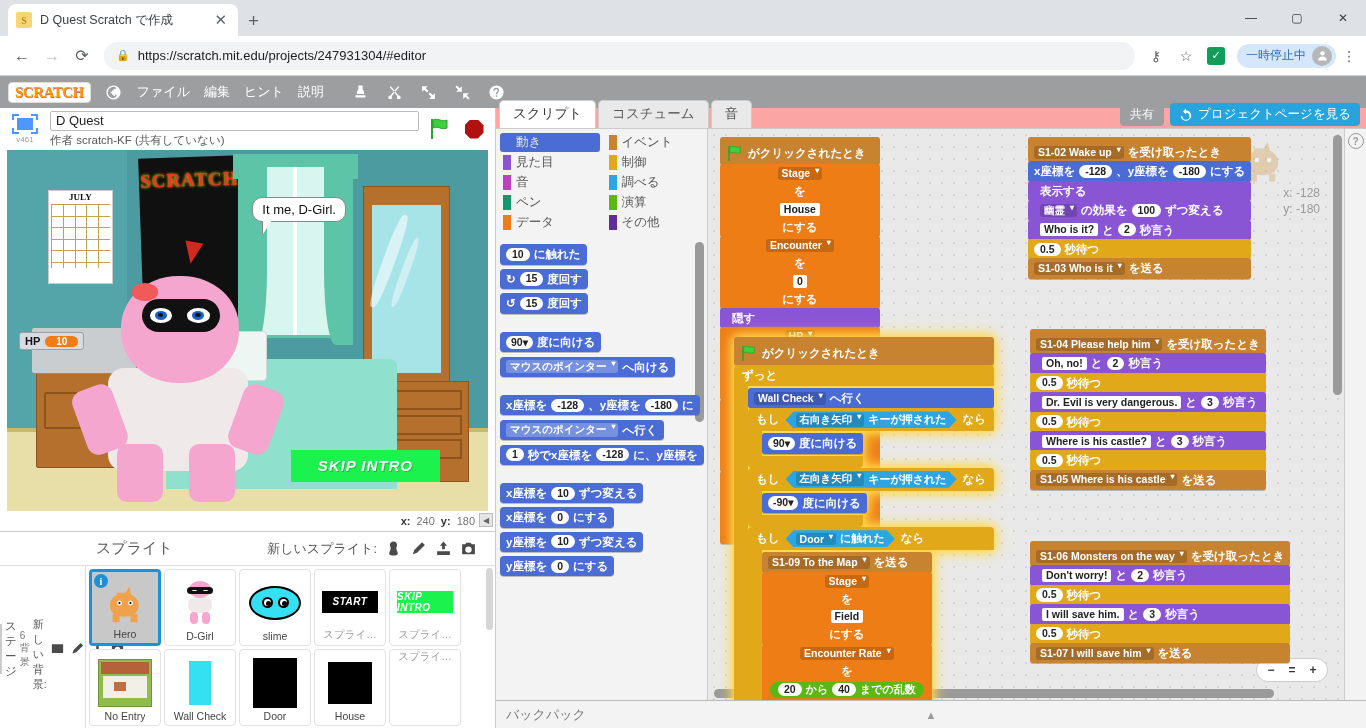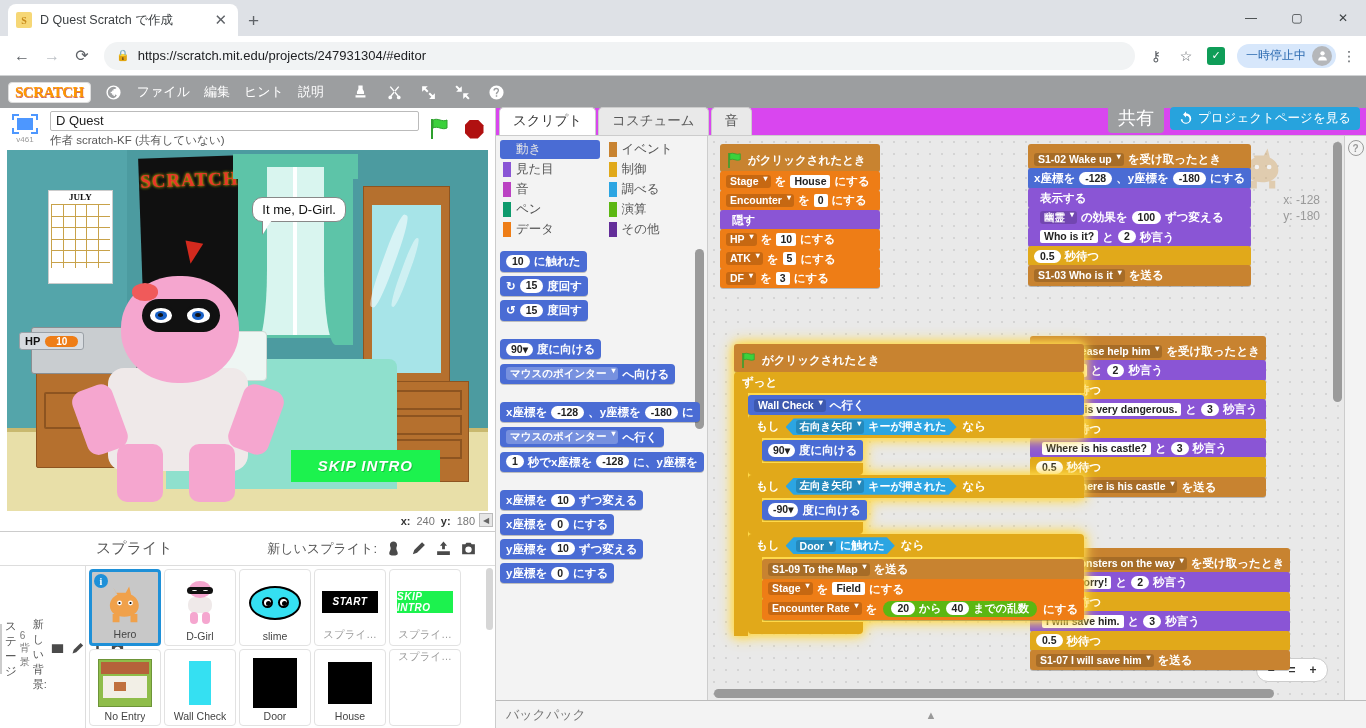--- a/index.html
+++ b/index.html
@@ -312,30 +312,30 @@
   .dgirl-thumb { width:42px;height:48px; position:relative; }
   .dgirl-thumb .h { position:absolute; left:24%; top:6%; width:52%; height:34%; background:#f5a6cf; border-radius:50%; }
   .dgirl-thumb .mk { position:absolute; left:20%; top:17%; width:60%; height:16%; background:#111; border-radius:7px; }
   .dgirl-thumb .e { position:absolute; top:19%; width:22%; height:12%; background:#fff; border:2px solid #111; border-radius:50%; }
   .dgirl-thumb .e.l { left:25%; } .dgirl-thumb .e.r { left:53%; }
   .dgirl-thumb .bd { position:absolute; left:22%; top:38%; width:56%; height:34%; background:#efe9e9; border-radius:7px; }
   .dgirl-thumb .lg { position:absolute; top:70%; width:20%; height:24%; background:#f5a6cf; border-radius:5px; }
   .dgirl-thumb .lg.l { left:26%; } .dgirl-thumb .lg.r { left:54%; }
 
   
-  .tabs-row { height: 27px; display:flex; align-items:flex-end; background:#d946ef; padding-left:3px; position:relative; }
+  .tabs-row { height: 20px; display:flex; align-items:flex-end; background:#fca5a5; padding-left:3px; position:relative; }
   .tab-item {
     padding: 4px 13px 5px; font-size:13.5px; color:#575757;
     border:1px solid #ccc; border-bottom:none; border-radius:5px 5px 0 0;
     background:#e9e9e9; margin-right:2px; cursor:pointer;
   }
   .tab-item.active { background:#fff; color:#333; position:relative; z-index:2; }
   .tabs-right { margin-left:auto; display:flex; align-items:center; gap:6px; padding-right:6px; padding-bottom:2px; }
   .btn-share {
-    background:#9c9ea0; color:#fff; font-size:18px;
+    background:#9c9ea0; color:#fff; font-size:12px;
     padding:3px 10px; border-radius:4px; cursor:pointer;
   }
   .btn-projpage {
     background:#27a3dd; color:#fff; font-size:12.5px;
     padding:3px 9px; border-radius:4px; display:flex; align-items:center; gap:5px; cursor:pointer;
   }
   .btn-projpage svg { width:14px; height:14px; fill:#fff; }
 
   .editor-row { flex:1; display:flex; border-top:1px solid #ccc; background:#f3f3f3; min-height:0; }
 
@@ -358,21 +358,21 @@
     display:inline-flex; align-items:center; gap:4px;
     color:#fff; font-size:11.5px; font-weight:bold;
     padding:3px 6px; border-radius:4px;
     position:relative; white-space:nowrap;
     margin-bottom:4px; line-height:1.25;
     box-shadow: 0 1px 0 rgba(0,0,0,.22);
     font-family:"Liberation Sans", sans-serif;
   }
   .blk.motion { background:#4a6cd4; }
   .blk.looks  { background:#8a55d5;padding-left:12px; }
-  .blk.data   { background:#ee7d16; }
+  .blk.data   { background:#ee7d16;flex-direction:column; }
   .blk.events { background:#c88330; }
   .blk.control{ background:#e1a91a; }
 
   .oval { background:#fff; color:#222; border-radius:9px; padding:0 5px; font-weight:bold; font-size:10.5px; display:inline-block; min-width:12px; text-align:center; }
   .rect { background:#fff; color:#222; border-radius:2px; padding:0 4px; font-weight:bold; font-size:10.5px; }
   .drop {
     background:rgba(0,0,0,.17); border-radius:3px; padding:0 12px 0 4px;
     position:relative; font-size:10.5px; color:#fff;
   }
   .drop:after { content:"▾"; position:absolute; right:3px; top:-1px; font-size:8px; }

